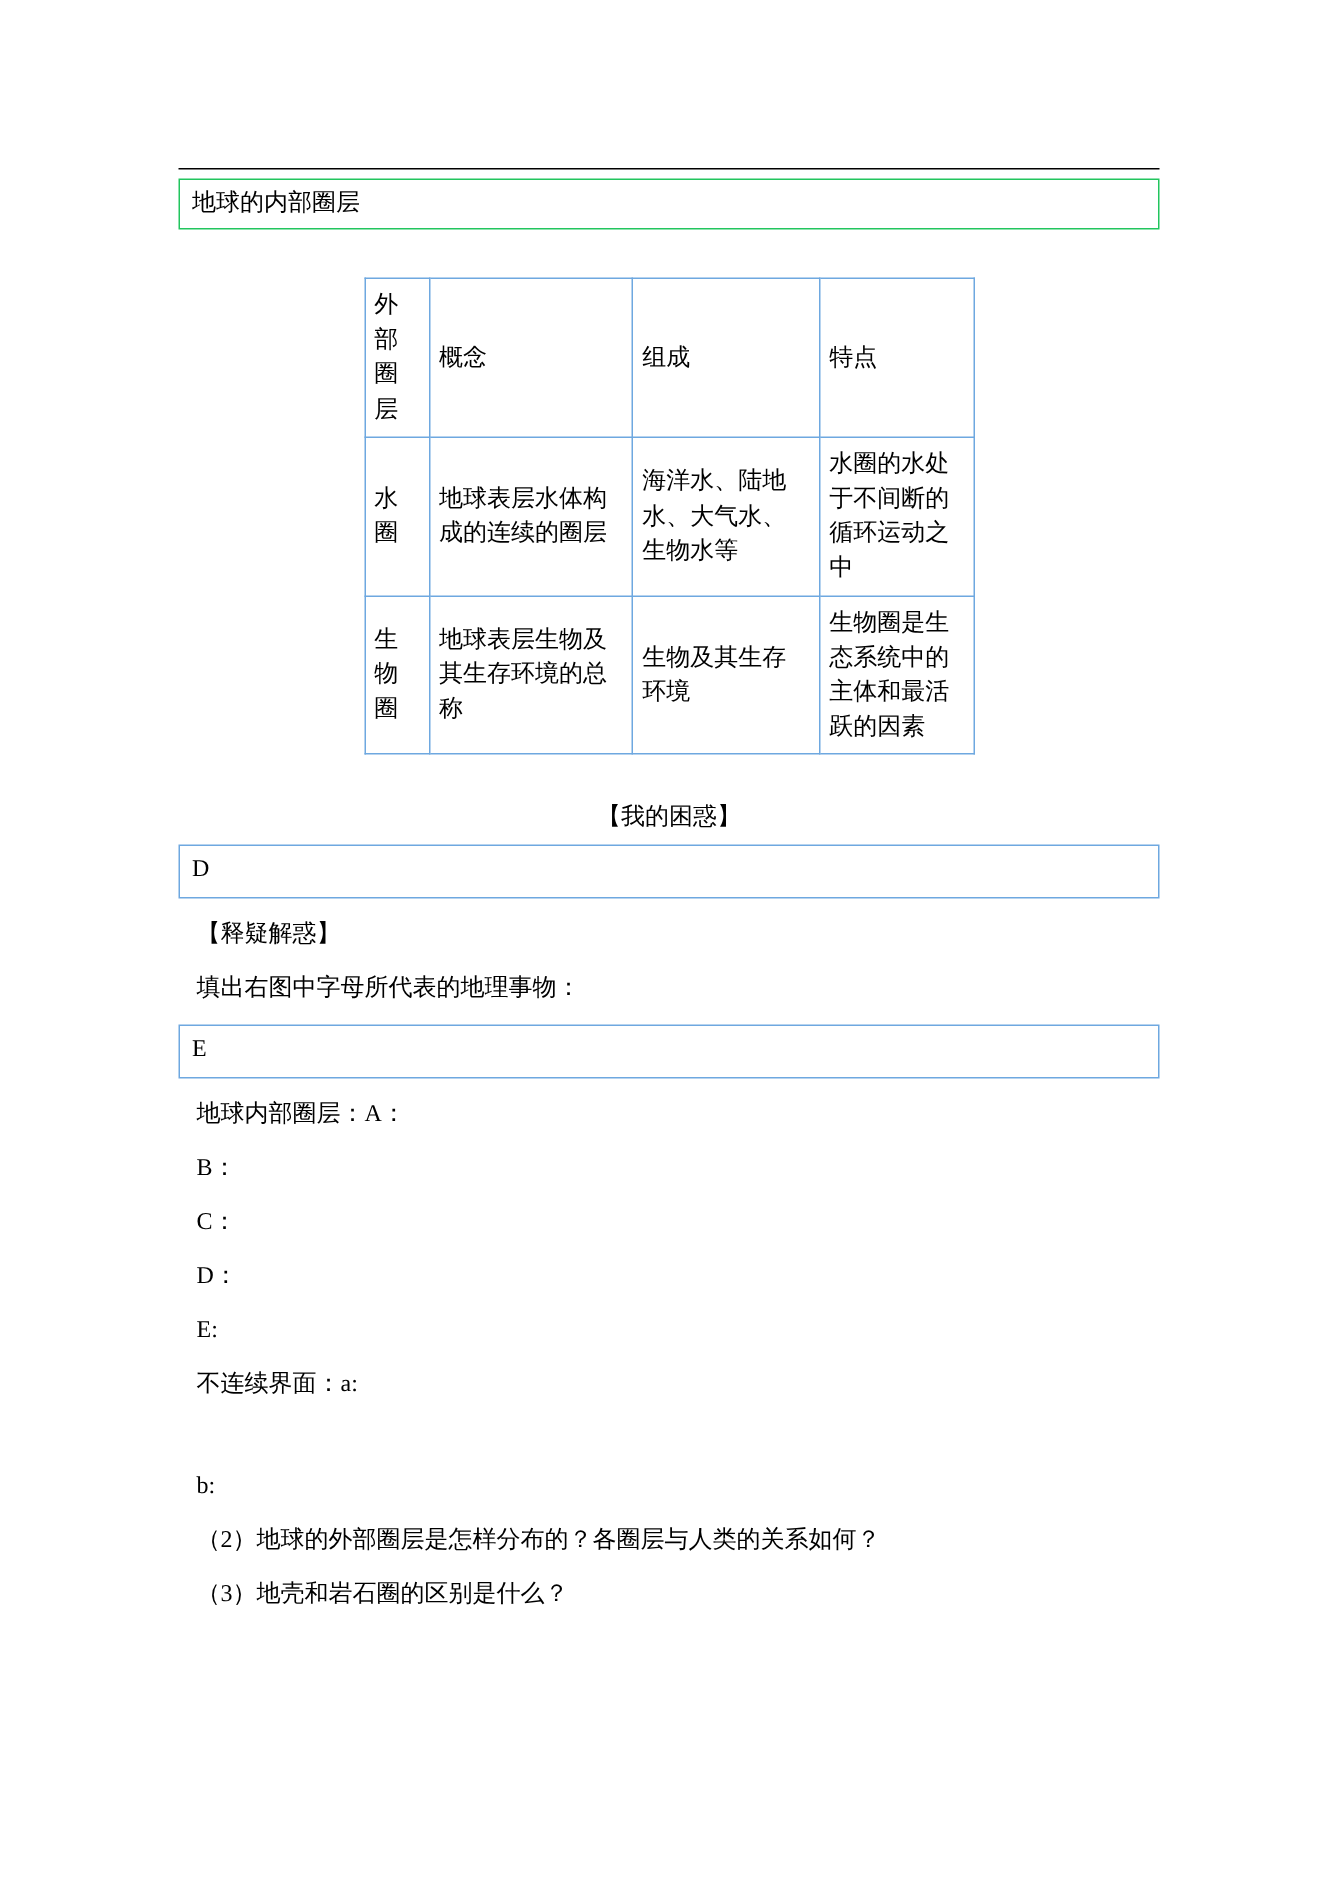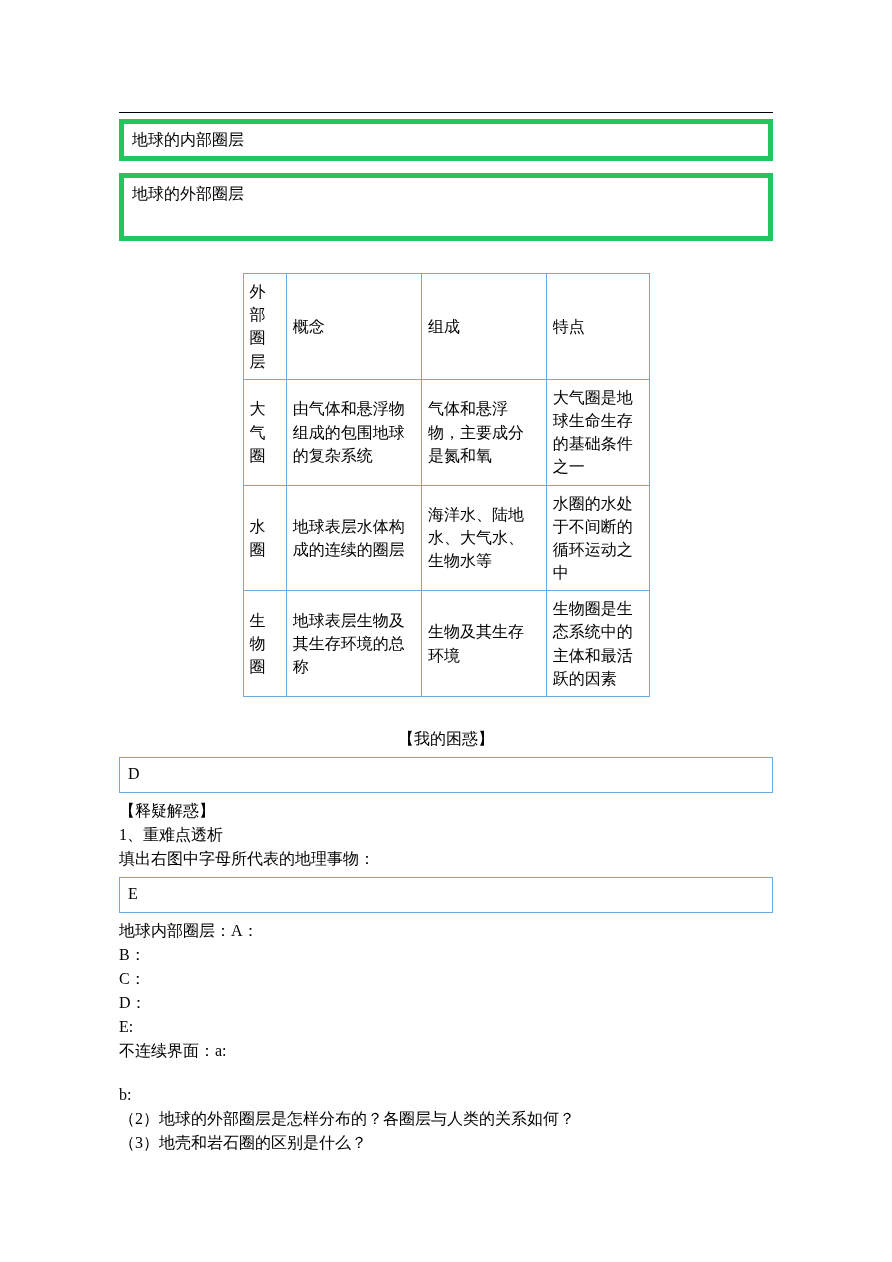--- a/index.html
+++ b/index.html
@@ -14,21 +14,21 @@
   }
   .page {
     padding: 112px 119px 40px 119px;
   }
   .top-hr {
     border: none;
     border-top: 1px solid #000;
     margin-bottom: 6px;
   }
   .blue-box {
-    border: 5px solid #22c55e;
+    border: 1px solid #22c55e;
     padding: 4px 8px;
     margin-bottom: 12px;
     min-height: 30px;
   }
   .blue-box.tall { min-height: 68px; }
   .table-wrap {
     display: flex;
     justify-content: center;
     margin: 32px 0 30px 0;
   }
@@ -44,21 +44,21 @@
     line-height: 1.45;
   }
   table.info td.col-layer { width: 48px; }
   table.info td.col-concept { width: 172px; }
   table.info td.col-comp { width: 152px; }
   table.info td.col-feat { width: 128px; }
   .section-heading {
     margin: 4px 0 2px 0;
     text-align: center;
   }
-  .text-line { margin: 0; }
+  .text-line { margin: 12px; }
   .blue-box-short {
     border: 1px solid #6ea8e0;
     padding: 4px 8px;
     margin: 6px 0 6px 0;
     min-height: 36px;
   }
   .para {
     text-align: justify;
     margin: 0;
   }
@@ -67,38 +67,29 @@
 <body>
 
 <div class="page">
 
   <hr class="top-hr">
 
   <div class="blue-box">
     <span>地球的内部圈层</span>
   </div>
 
-  <div class="blue-box tall">
-    <span>地球的外部圈层</span>
-  </div>
 
   <div class="table-wrap">
     <table class="info">
       <tbody>
           <tr>
         <td class="col-layer">外部圈层</td>
         <td class="col-concept">概念</td>
         <td class="col-comp">组成</td>
         <td class="col-feat">特点</td>
-      </tr>
-      <tr>
-        <td class="col-layer">大气圈</td>
-        <td class="col-concept">由气体和悬浮物组成的包围地球的复杂系统</td>
-        <td class="col-comp">气体和悬浮物，主要成分是氮和氧</td>
-        <td class="col-feat">大气圈是地球生命生存的基础条件之一</td>
       </tr>
       <tr>
         <td class="col-layer">水圈</td>
         <td class="col-concept">地球表层水体构成的连续的圈层</td>
         <td class="col-comp">海洋水、陆地水、大气水、生物水等</td>
         <td class="col-feat">水圈的水处于不间断的循环运动之中</td>
       </tr>
       <tr>
         <td class="col-layer">生物圈</td>
         <td class="col-concept">地球表层生物及其生存环境的总称</td>
@@ -109,21 +100,20 @@
       </table>
   </div>
 
   <p class="section-heading">【我的困惑】</p>
 
   <div class="blue-box-short">
     <span>D</span>
   </div>
 
   <p class="text-line">【释疑解惑】</p>
-  <p class="text-line">1、重难点透析</p>
   <p class="text-line">填出右图中字母所代表的地理事物：</p>
 
   <div class="blue-box-short">
     <span>E</span>
   </div>
 
   <p class="text-line">地球内部圈层：A：</p>
   <p class="text-line">B：</p>
   <p class="text-line">C：</p>
   <p class="text-line">D：</p>

